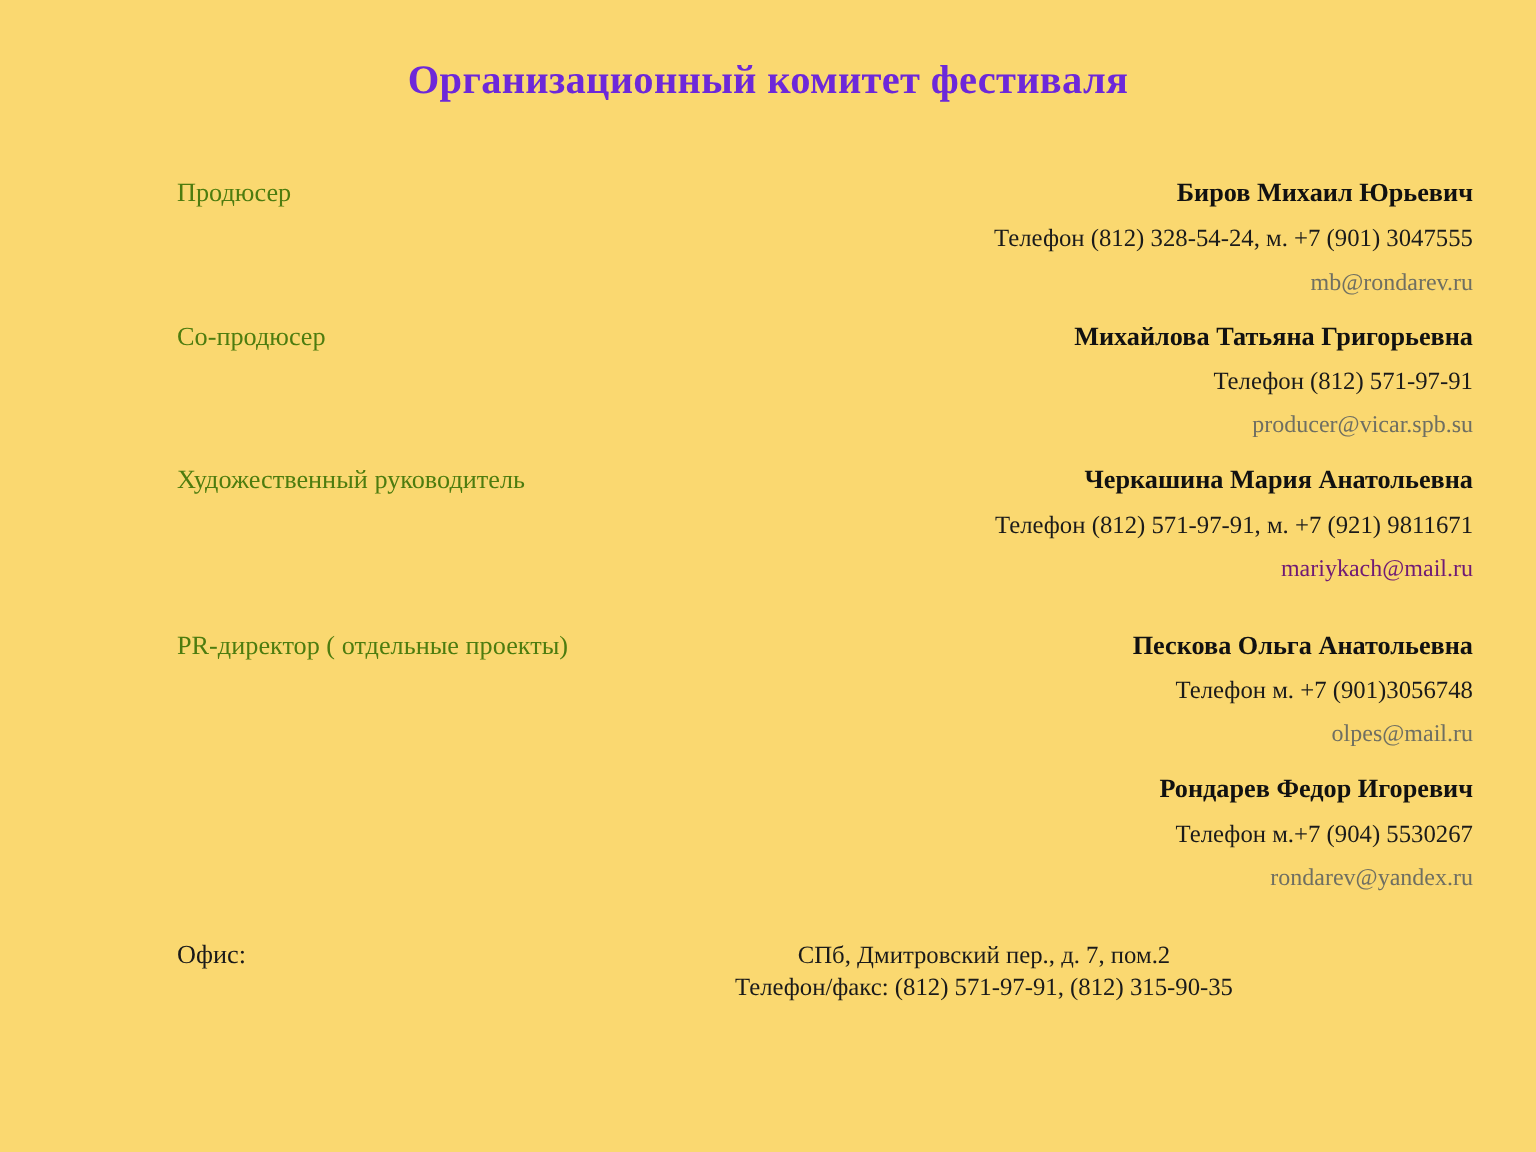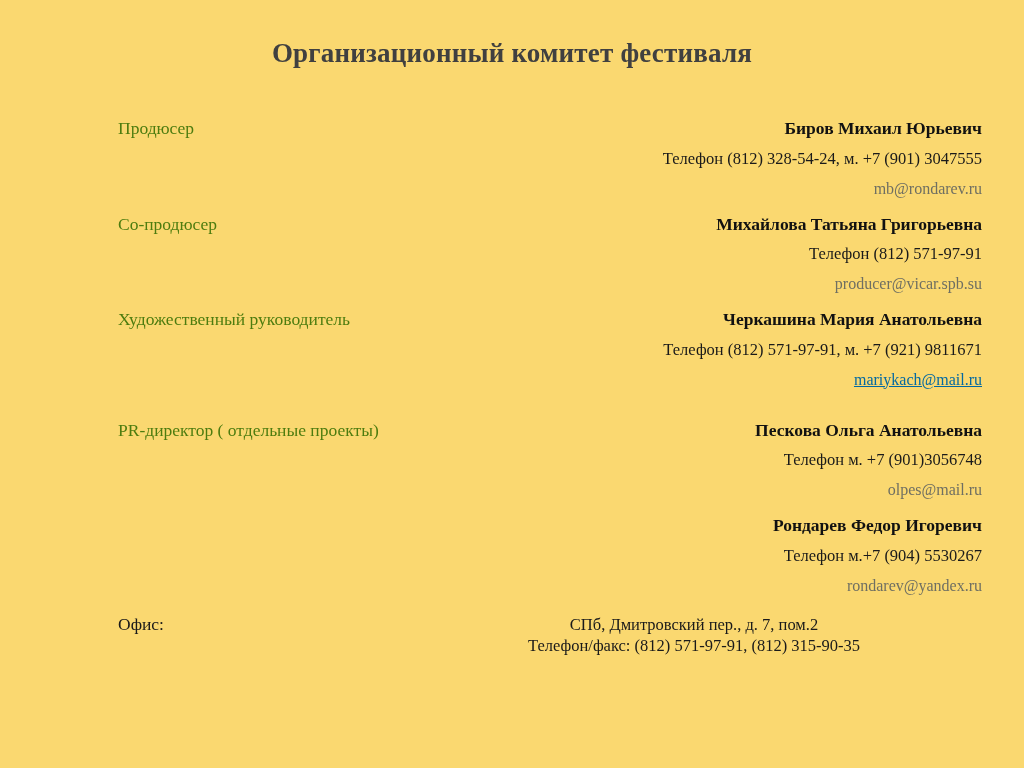--- a/index.html
+++ b/index.html
@@ -22,21 +22,21 @@
   }
   .slide-title {
     position: absolute;
     top: 38px;
     left: 0;
     width: 1024px;
     text-align: center;
     font-size: 27px;
     font-weight: bold;
     letter-spacing: 0.2px;
-    color: #404040;
+    color: #6d28d9;
   }
   .content {
     position: absolute;
     top: 118px;
     left: 0;
     width: 1024px;
   }
   .entry {
     position: relative;
     width: 100%;
@@ -70,32 +70,30 @@
     line-height: 1.25;
     margin-top: 9px;
   }
   .email {
     font-size: 16px;
     line-height: 1.25;
     margin-top: 9px;
     color: #7a7a6a;
   }
   .email.link {
-    color: #0369a1;
-    text-decoration: underline;
+    color: #701a75;
   }
   .email.plain {
     color: #6f6f62;
   }
   .entry-spacer { height: 15px; }
 
   .office-row {
     position: relative;
-    margin-top: 18px;
-    padding-left: 38px;
+    margin-top: 30px;
   }
   .office-label {
     position: absolute;
     left: 118px;
     top: 0;
     font-size: 17.5px;
     color: #1a1a1a;
   }
   .office-lines {
     margin-left: 330px;

